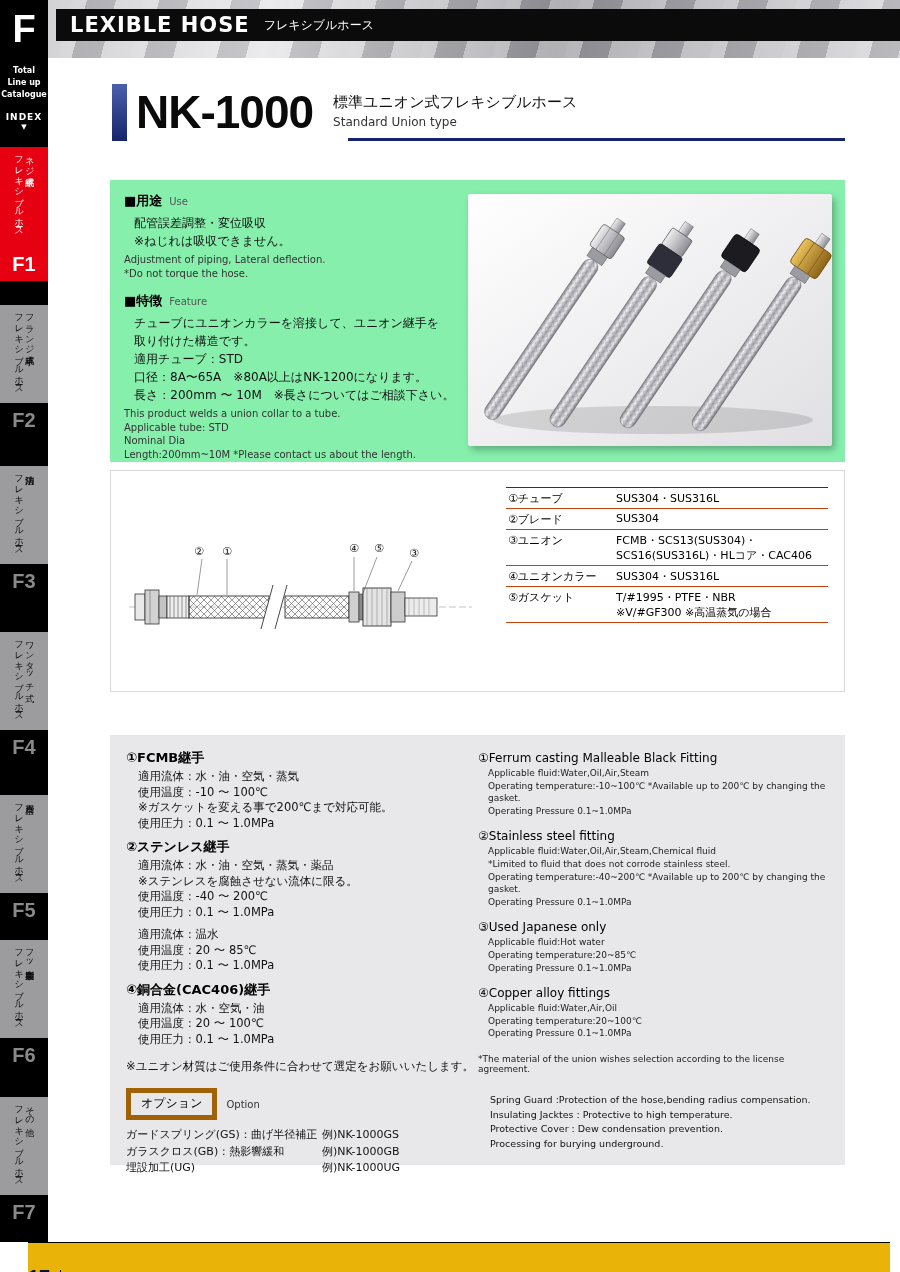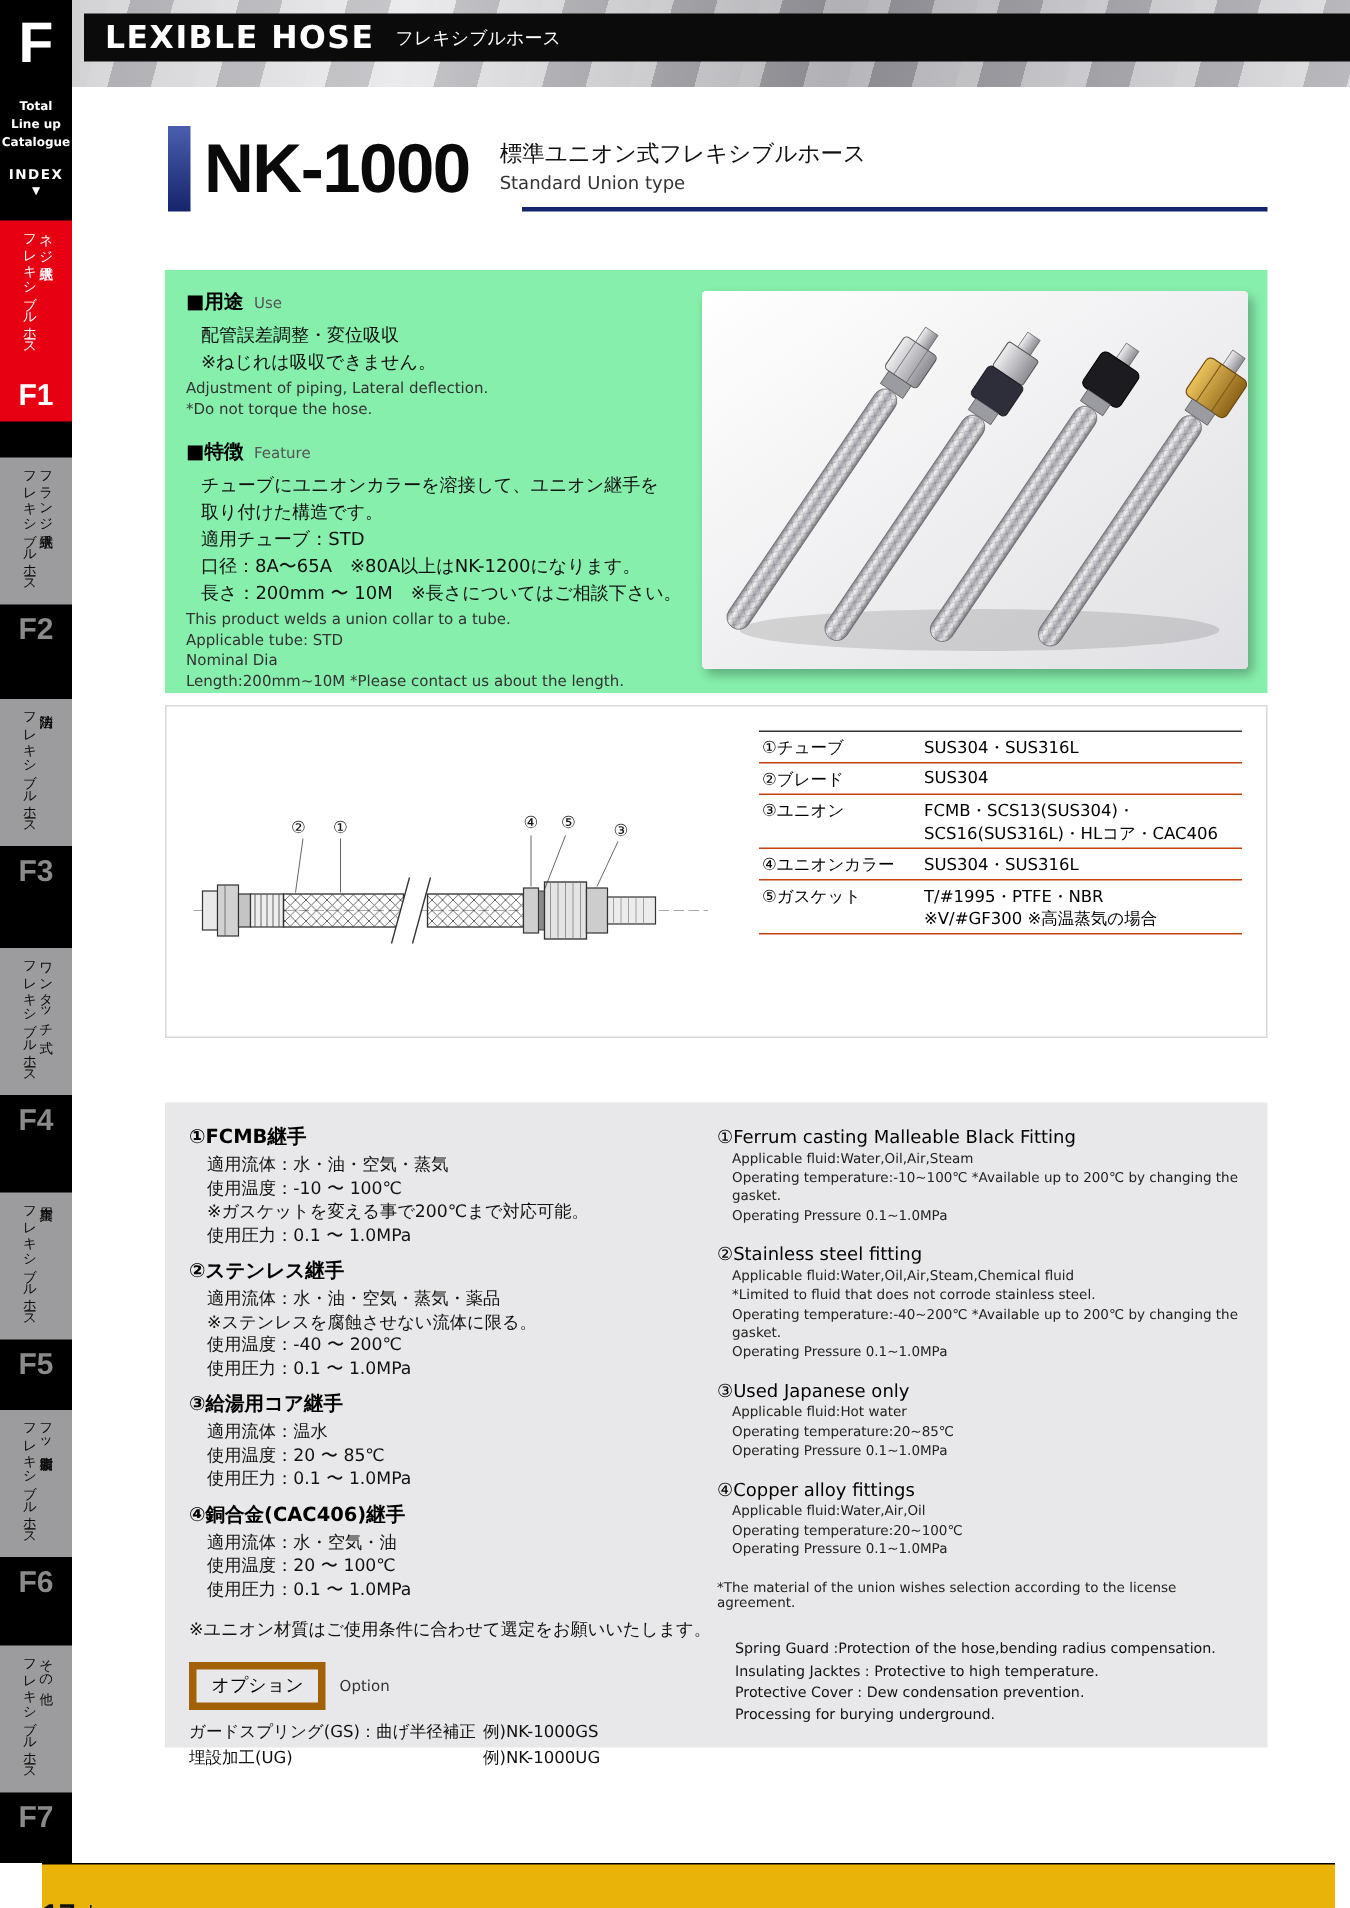--- a/index.html
+++ b/index.html
@@ -343,41 +343,44 @@
 使用圧力：0.1 〜 1.0MPa</div>
     </div>
     <div class="spec-block-jp">
       <div class="spec-title-jp">②ステンレス継手</div>
       <div class="spec-body-jp pre">適用流体：水・油・空気・蒸気・薬品
 ※ステンレスを腐蝕させない流体に限る。
 使用温度：-40 〜 200℃
 使用圧力：0.1 〜 1.0MPa</div>
     </div>
     <div class="spec-block-jp">
-      <div class="spec-title-jp">③給湯用コア継手</div>
       <div class="spec-body-jp pre">適用流体：温水
 使用温度：20 〜 85℃
 使用圧力：0.1 〜 1.0MPa</div>
     </div>
     <div class="spec-block-jp">
       <div class="spec-title-jp">④銅合金(CAC406)継手</div>
       <div class="spec-body-jp pre">適用流体：水・空気・油
 使用温度：20 〜 100℃
 使用圧力：0.1 〜 1.0MPa</div>
     </div>
     <div class="spec-note-jp">※ユニオン材質はご使用条件に合わせて選定をお願いいたします。</div>
 
     <div class="option-head">
       <span class="option-box">オプション</span>
       <span class="option-en-label">Option</span>
     </div>
     <div class="option-items">
       <div class="opt-row">
         <span class="opt-jp">ガードスプリング(GS)：曲げ半径補正</span>
         <span class="opt-ex">例)NK-1000GS</span>
+      </div>
+      <div class="opt-row">
+        <span class="opt-jp">ガラスクロス(GB)：熱影響緩和</span>
+        <span class="opt-ex">例)NK-1000GB</span>
       </div>
       <div class="opt-row">
         <span class="opt-jp">埋設加工(UG)</span>
         <span class="opt-ex">例)NK-1000UG</span>
       </div>
     </div>
   </div>
 
   <div class="spec-col-en">
     <div class="spec-block-en">

